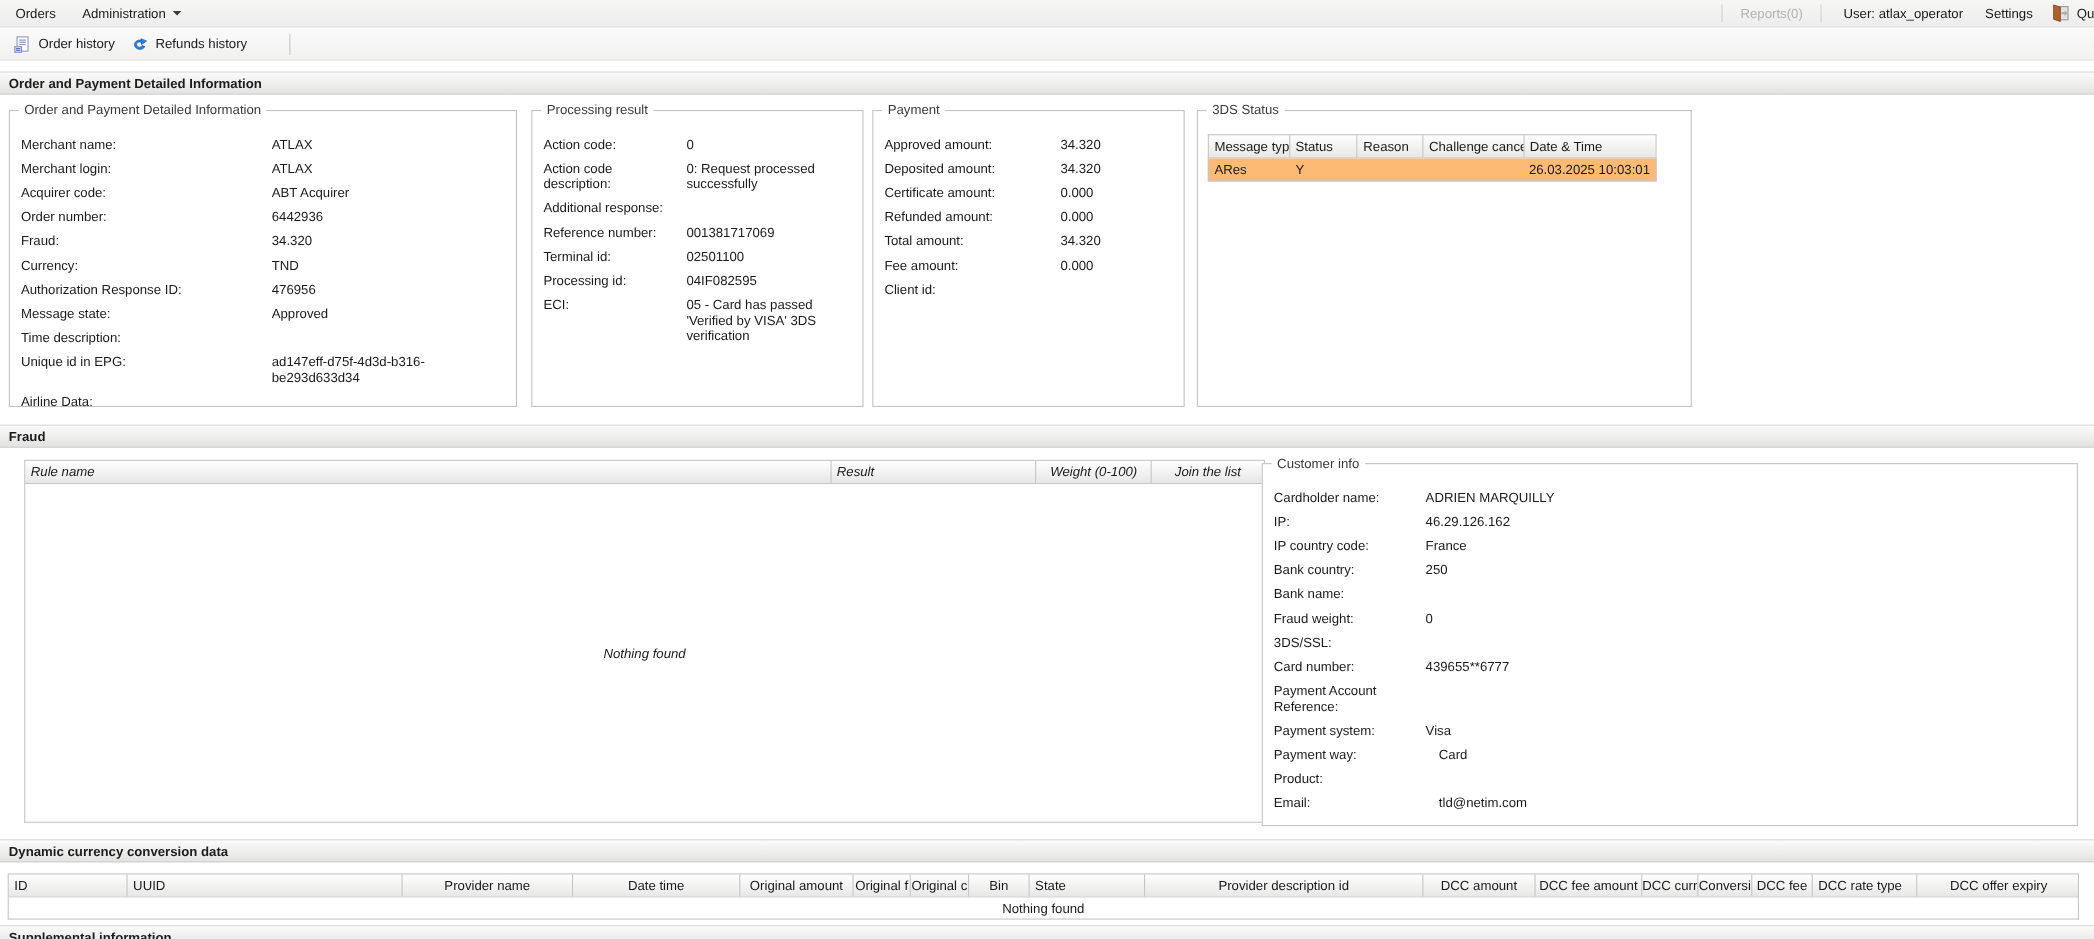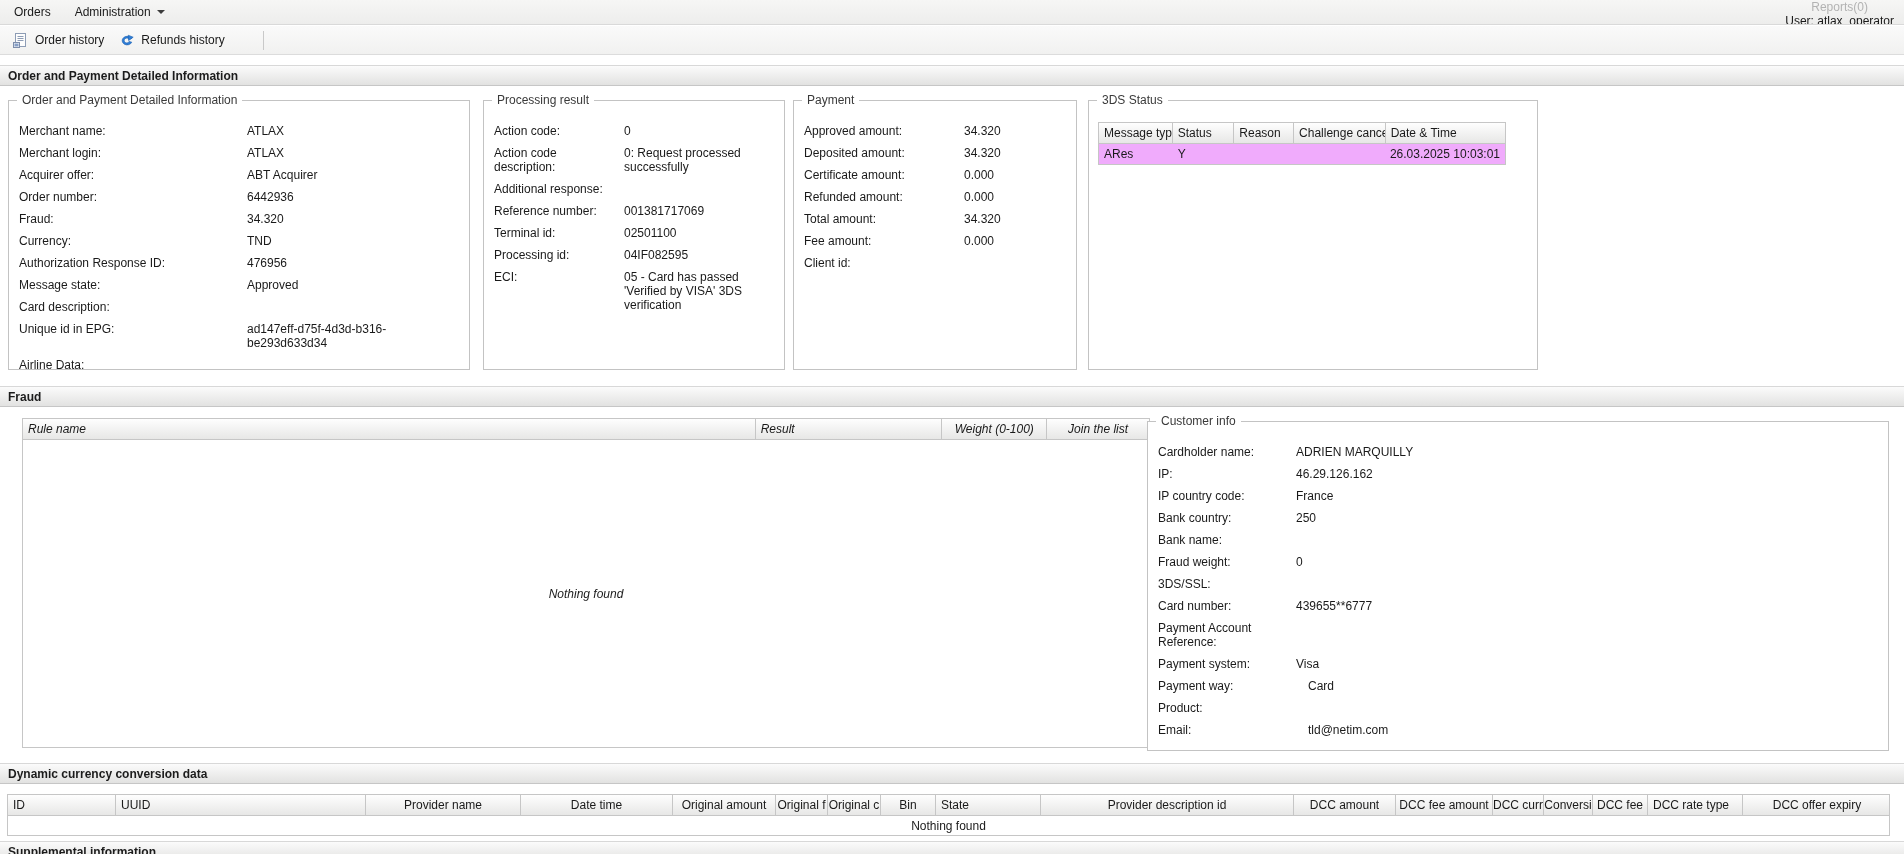--- a/index.html
+++ b/index.html
@@ -14,21 +14,21 @@
   .navbar {
     position:absolute; top:0; left:0; width:1904px; height:25px;
     background:linear-gradient(#f6f6f5,#ededec);
     border-bottom:1px solid #d9d9d9;
     display:flex; align-items:center; overflow:hidden;
   }
   .nav-item { padding:0 12px; height:25px; display:flex; align-items:center; cursor:default; white-space:nowrap; }
   .nav-item.first { padding-left:14px; }
   .caret { display:inline-block; width:0; height:0; margin-left:6px;
     border-left:4px solid transparent; border-right:4px solid transparent; border-top:4px solid #3c3c3c; }
-  .nav-right { margin-left:auto; display:flex; align-items:center; height:25px;flex-direction:column; }
+  .nav-right { margin-left:auto; display:flex; align-items:center; height:25px; }
   .vsep { width:1px; height:16px; background:#cfcfcf; margin:0 10px; }
   .nav-disabled { color:#b3b3b3; padding:0 6px; white-space:nowrap; }
   .nav-link { padding:0 10px; white-space:nowrap; }
   .nav-quit { padding-left:6px; margin-right:-16px; white-space:nowrap; }
   .nav-icon { display:inline-flex; width:18px; height:18px; margin-left:6px; }
 
   
   .toolbar {
     position:absolute; top:26px; left:0; width:1904px; height:29px;
     background:linear-gradient(#fafafa,#f1f1f0);
@@ -84,21 +84,21 @@
     display:flex; align-items:center; padding:0 5px;
     border-right:1px solid #c6c6c6; overflow:hidden; white-space:nowrap;
   }
   .gridhead .hc:last-child { border-right:none; }
   .hc.center { justify-content:center; padding:0 2px; }
 
   
   #tbl-3ds { position:absolute; left:1098px; top:122px; width:408px; }
   #tbl-3ds .c0{width:74px;} #tbl-3ds .c1{width:62px;} #tbl-3ds .c2{width:60px;}
   #tbl-3ds .c3{width:92px;} #tbl-3ds .c4{width:120px;text-align:right;}
-  #tbl-3ds .datarow { display:flex; height:21px; border:1px solid #c6c6c6; border-top:none; background:#f0abfc; }
+  #tbl-3ds .datarow { display:flex; height:21px; border:1px solid #c6c6c6; border-top:none; background:#fdba74; }
   #tbl-3ds .dc { display:flex; align-items:center; padding:0 5px; overflow:hidden; white-space:nowrap; }
 
   
   #tbl-fraud { position:absolute; left:22px; top:418px; width:1128px;font-style:italic; }
   #tbl-fraud .c0{width:734px;} #tbl-fraud .c1{width:187px;}
   #tbl-fraud .c2{width:105px;} #tbl-fraud .c3{width:102px;}
   #tbl-fraud .body {
     height:308px; border:1px solid #c6c6c6; border-top:none; background:#fff;
     display:flex; align-items:center; justify-content:center;
   }
@@ -190,21 +190,21 @@
   <div class="rows">
     <div class="row">
         <span class="lbl">Merchant name:</span>
         <span class="val">ATLAX</span>
       </div>
     <div class="row">
         <span class="lbl">Merchant login:</span>
         <span class="val">ATLAX</span>
       </div>
     <div class="row">
-        <span class="lbl">Acquirer offer:</span>
+        <span class="lbl">Acquirer code:</span>
         <span class="val">ABT Acquirer</span>
       </div>
     <div class="row">
         <span class="lbl">Order number:</span>
         <span class="val">6442936</span>
       </div>
     <div class="row">
         <span class="lbl">Fraud:</span>
         <span class="val">34.320</span>
       </div>
@@ -214,21 +214,21 @@
       </div>
     <div class="row">
         <span class="lbl">Authorization Response ID:</span>
         <span class="val">476956</span>
       </div>
     <div class="row">
         <span class="lbl">Message state:</span>
         <span class="val">Approved</span>
       </div>
     <div class="row">
-        <span class="lbl">Card description:</span>
+        <span class="lbl">Time description:</span>
         <span class="val"></span>
       </div>
     <div class="row">
         <span class="lbl">Unique id in EPG:</span>
         <span class="val">ad147eff-d75f-4d3d-b316-be293d633d34</span>
       </div>
     <div class="row">
         <span class="lbl">Airline Data:</span>
         <span class="val"></span>
       </div>

